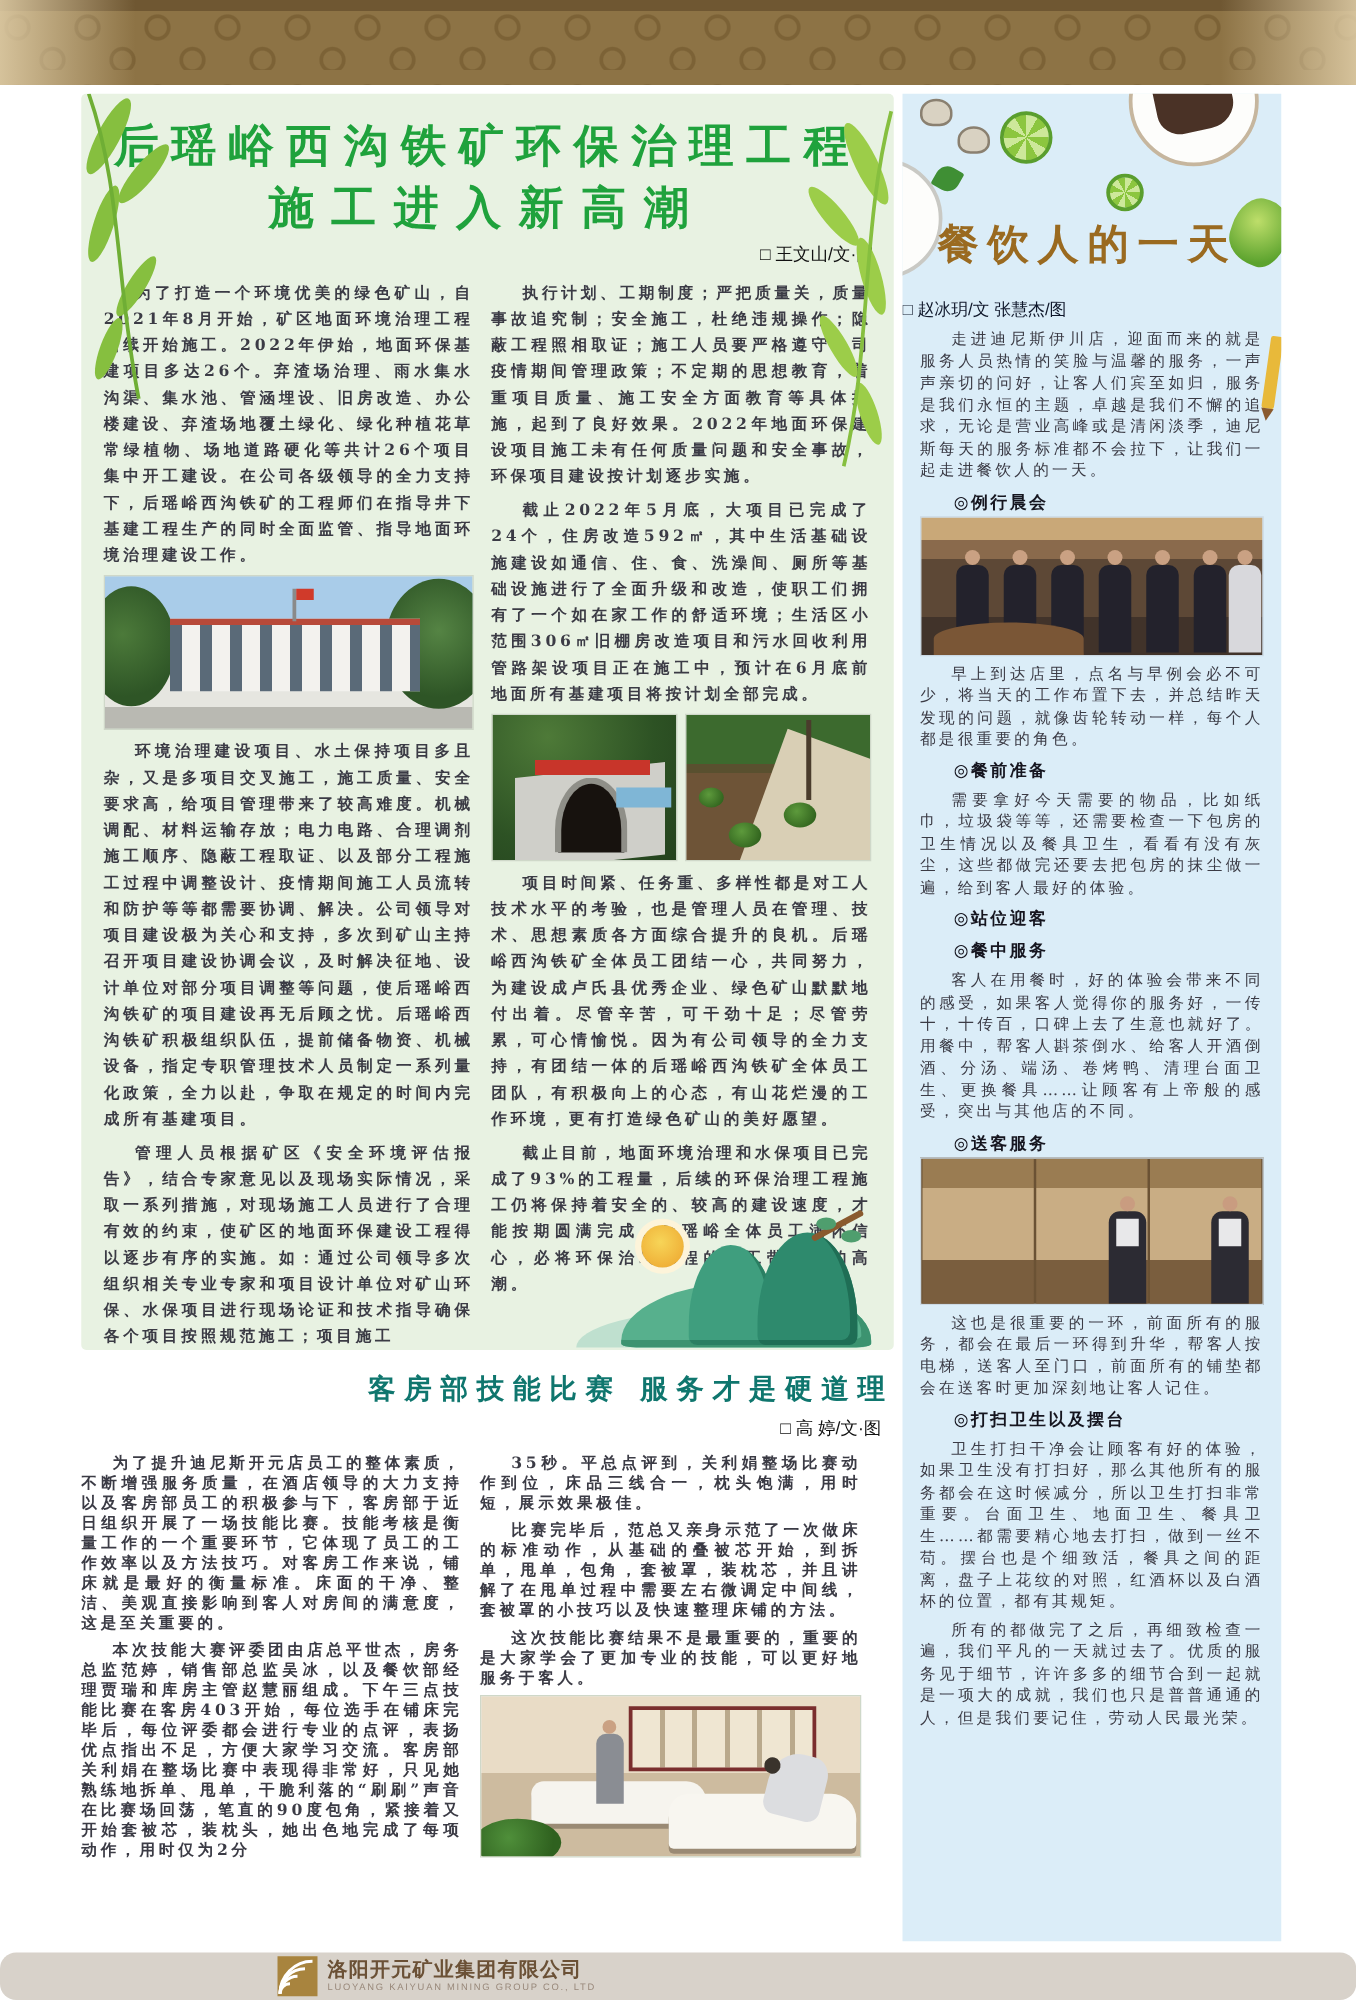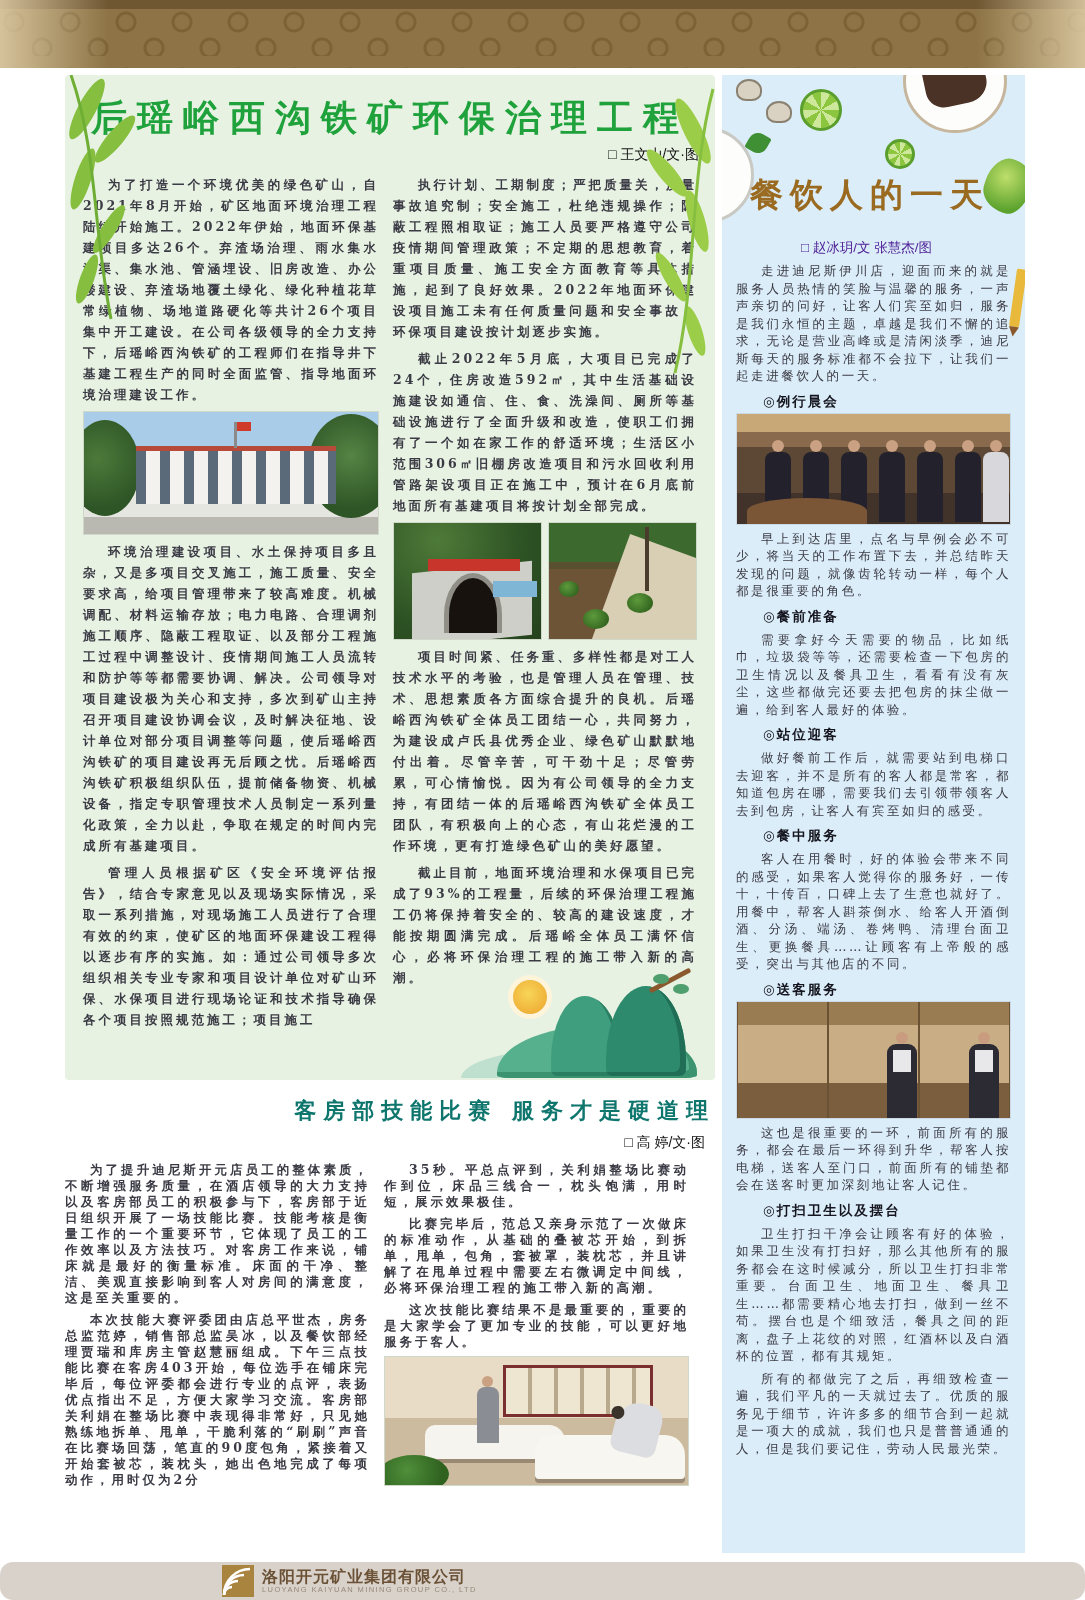--- a/index.html
+++ b/index.html
@@ -135,22 +135,22 @@
   .food-art .mush1 { left:14px; top:4px; } .food-art .mush2 { left:44px; top:26px; }
   .food-art .clover { left:26px; top:58px; width:20px; height:20px; border-radius:50% 10% 50% 10%; background:#3f8f34; transform:rotate(30deg); }
   .food-art .plate-edge { left:-64px; top:52px; width:96px; height:96px; border-radius:50%; background:#fdfdfb; border:3px solid #c9c9c4; }
   .right-title-row { position:relative; padding-left:28px; margin-top:-6px; height:52px; }
   .right-title { font-size:33px; font-weight:bold; color:#9a6a20; letter-spacing:7px; }
   .lettuce { position:absolute; right:-6px; top:-14px; width:46px; height:54px; border-radius:45% 55% 40% 60%/55% 45% 60% 40%;
     background:radial-gradient(circle at 40% 35%, #bede6a, #5ca32e 75%); transform:rotate(18deg); }
   .pencil { position:absolute; right:2px; top:96px; width:10px; height:58px; background:#e8b93a; border-radius:2px; transform:rotate(8deg); }
   .pencil::after { content:""; position:absolute; left:0; bottom:-10px; width:0; height:0;
     border-left:5px solid transparent; border-right:5px solid transparent; border-top:10px solid #8a5a2e; }
-  .right-byline { text-align:center; padding-right:14px; margin:14px 0 4px;
-    font-size:13.5px; color:#4c1d95; font-family:"Liberation Sans",sans-serif; }
+  .right-byline { text-align:left; padding-right:14px; margin:14px 0 4px;
+    font-size:13.5px; color:#0f172a; font-family:"Liberation Sans",sans-serif; }
   .right-body { padding:0 14px; position:relative; }
   .right-body p.rp { font-size:12.5px; letter-spacing:2.6px; line-height:17.5px;
     text-align:justify; text-indent:2em; color:#3b3b45; margin:5px 0; }
   .sec-h { font-size:13.5px; font-weight:bold; color:#15151f; letter-spacing:2px;
     margin:8px 0 2px; text-indent:2em; }
   
   .bottom-article { position:absolute; left:65px; top:1088px; width:650px; height:472px; overflow:hidden; }
   .bottom-title { text-align:right; font-size:22px; font-weight:bold; color:#0f766e; letter-spacing:7px; margin-top:8px; }
   .bottom-byline { text-align:right; padding-right:10px; margin-top:8px;
     font-size:14px; color:#111; font-family:"Liberation Sans",sans-serif; }
@@ -188,20 +188,21 @@
       <ellipse cx="62" cy="92" rx="8" ry="30" transform="rotate(-40 62 92)"></ellipse>
       <ellipse cx="92" cy="140" rx="8" ry="32" transform="rotate(-16 92 140)"></ellipse>
       <ellipse cx="66" cy="196" rx="7" ry="28" transform="rotate(-30 66 196)"></ellipse>
       <ellipse cx="90" cy="250" rx="7" ry="26" transform="rotate(-18 90 250)"></ellipse>
     </g>
     <path d="M108 8 C 84 100, 92 200, 70 292" stroke="#86bf3f" stroke-width="3" fill="none"></path>
   </svg>
 
   <h1 class="main-title">
     <span class="t1">后瑶峪西沟铁矿环保治理工程</span>
+    <span class="t2">施工进入新高潮</span>
   </h1>
   <div class="main-byline">□ 王文山/文·图</div>
 
   <div class="main-cols">
     <div class="col">
       <p class="body-p">为了打造一个环境优美的绿色矿山，自2021年8月开始，矿区地面环境治理工程陆续开始施工。2022年伊始，地面环保基建项目多达26个。弃渣场治理、雨水集水沟渠、集水池、管涵埋设、旧房改造、办公楼建设、弃渣场地覆土绿化、绿化种植花草常绿植物、场地道路硬化等共计26个项目集中开工建设。在公司各级领导的全力支持下，后瑶峪西沟铁矿的工程师们在指导井下基建工程生产的同时全面监管、指导地面环境治理建设工作。</p>
       <figure class="photo ph-building">
         <span class="tree-l"></span>
         <span class="tree-r"></span>
         <span class="bld"></span>
@@ -276,21 +277,20 @@
         <span class="fig f6"></span>
       <span class="fig f7"></span>
       <span class="desk"></span>
     </figure>
     <p class="rp">早上到达店里，点名与早例会必不可少，将当天的工作布置下去，并总结昨天发现的问题，就像齿轮转动一样，每个人都是很重要的角色。</p>
 
     <h3 class="sec-h">◎餐前准备</h3>
     <p class="rp">需要拿好今天需要的物品，比如纸巾，垃圾袋等等，还需要检查一下包房的卫生情况以及餐具卫生，看看有没有灰尘，这些都做完还要去把包房的抹尘做一遍，给到客人最好的体验。</p>
 
     <h3 class="sec-h">◎站位迎客</h3>
-    <p class="rp">做好餐前工作后，就需要站到电梯口去迎客，并不是所有的客人都是常客，都知道包房在哪，需要我们去引领带领客人去到包房，让客人有宾至如归的感受。</p>
 
     <h3 class="sec-h">◎餐中服务</h3>
     <p class="rp">客人在用餐时，好的体验会带来不同的感受，如果客人觉得你的服务好，一传十，十传百，口碑上去了生意也就好了。用餐中，帮客人斟茶倒水、给客人开酒倒酒、分汤、端汤、卷烤鸭、清理台面卫生、更换餐具……让顾客有上帝般的感受，突出与其他店的不同。</p>
 
     <h3 class="sec-h">◎送客服务</h3>
     <figure class="photo ph-sendoff">
       <i></i>
         <i></i>
         <i></i>
       <span class="fig g1"></span>
@@ -307,21 +307,21 @@
 <section class="bottom-article">
   <h2 class="bottom-title">客房部技能比赛 服务才是硬道理</h2>
   <div class="bottom-byline">□ 高 婷/文·图</div>
   <div class="bottom-cols">
     <div class="col">
       <p class="body-p">为了提升迪尼斯开元店员工的整体素质，不断增强服务质量，在酒店领导的大力支持以及客房部员工的积极参与下，客房部于近日组织开展了一场技能比赛。技能考核是衡量工作的一个重要环节，它体现了员工的工作效率以及方法技巧。对客房工作来说，铺床就是最好的衡量标准。床面的干净、整洁、美观直接影响到客人对房间的满意度，这是至关重要的。</p>
       <p class="body-p">本次技能大赛评委团由店总平世杰，房务总监范婷，销售部总监吴冰，以及餐饮部经理贾瑞和库房主管赵慧丽组成。下午三点技能比赛在客房403开始，每位选手在铺床完毕后，每位评委都会进行专业的点评，表扬优点指出不足，方便大家学习交流。客房部关利娟在整场比赛中表现得非常好，只见她熟练地拆单、甩单，干脆利落的“刷刷”声音在比赛场回荡，笔直的90度包角，紧接着又开始套被芯，装枕头，她出色地完成了每项动作，用时仅为2分</p>
     </div>
     <div class="col">
       <p class="body-p">35秒。平总点评到，关利娟整场比赛动作到位，床品三线合一，枕头饱满，用时短，展示效果极佳。</p>
-      <p class="body-p">比赛完毕后，范总又亲身示范了一次做床的标准动作，从基础的叠被芯开始，到拆单，甩单，包角，套被罩，装枕芯，并且讲解了在甩单过程中需要左右微调定中间线，必将环保治理工程的施工带入新的高潮。</p>
+      <p class="body-p">比赛完毕后，范总又亲身示范了一次做床的标准动作，从基础的叠被芯开始，到拆单，甩单，包角，套被罩，装枕芯，并且讲解了在甩单过程中需要左右微调定中间线，套被罩的小技巧以及快速整理床铺的方法。</p>
       <p class="body-p">这次技能比赛结果不是最重要的，重要的是大家学会了更加专业的技能，可以更好地服务于客人。</p>
       <figure class="photo ph-bed">
         <span class="hb"></span>
         <span class="bed1"></span>
         <span class="bed2"></span>
         <span class="fig1"></span>
         <span class="fig2"></span>
         <span class="plant"></span>
       </figure>
     </div>

